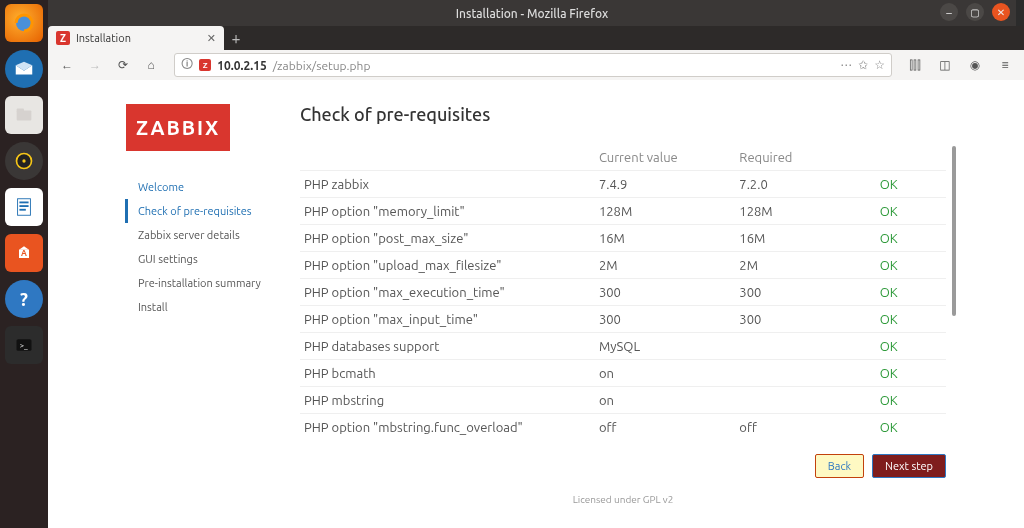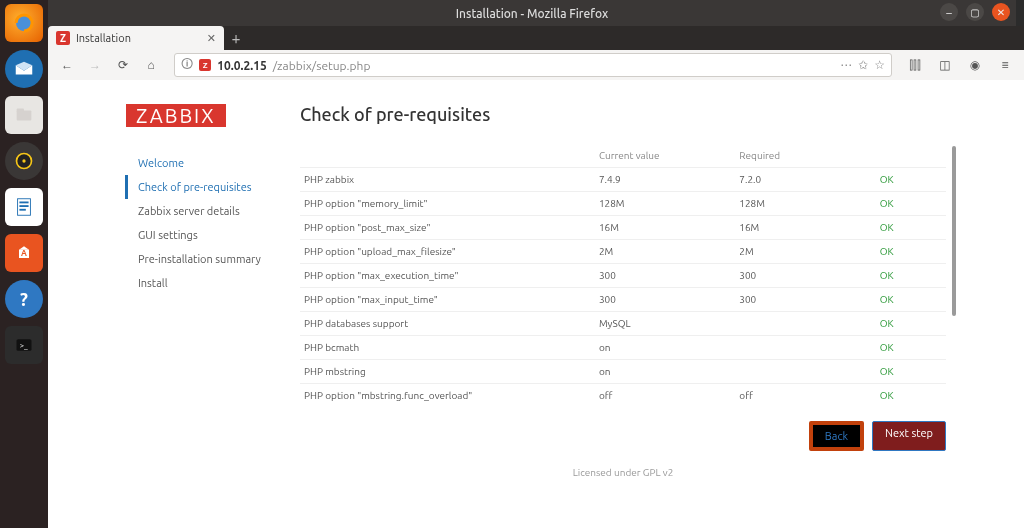--- a/index.html
+++ b/index.html
@@ -27,36 +27,36 @@
   .urlbar .shield{color:#888;}
   .urlbar .z{width:12px;height:12px;background:#d9362e;color:#fff;font-size:8px;font-weight:bold;display:flex;align-items:center;justify-content:center;border-radius:2px;}
   .urlbar .host{font-weight:600;color:#333;}
   .urlbar .path{color:#888;}
   .rt-tools{display:flex;gap:8px;align-items:center;color:#555;}
   
   .content{position:absolute;left:48px;right:0;top:80px;bottom:0;background:#fff;overflow:hidden;}
   .page{max-width:820px;margin:24px auto 0;padding:0 12px;}
   .page-grid{display:flex;gap:24px;}
   .side{width:150px;flex:none;}
-  .logo{background:#d9362e;color:#fff;font-weight:400;font-size:20px;letter-spacing:2px;padding:0 10px;display:inline-block;margin-bottom:24px;}
+  .logo{background:#d9362e;color:#fff;font-weight:700;font-size:20px;letter-spacing:2px;padding:12px 10px;display:inline-block;margin-bottom:24px;}
   .steps{list-style:none;margin:0;padding:0;border-left:2px solid transparent;}
   .steps li{padding:6px 0 6px 10px;color:#555;font-size:11px;cursor:default;}
   .steps li.done{color:#1f6fb2;}
   .steps li.active{color:#1f6fb2;border-left:3px solid #1f6fb2;margin-left:-3px;}
   .main{flex:1;}
   h1.title{font-size:18px;font-weight:500;color:#333;margin:0 0 20px;}
   .table-wrap{position:relative;}
   .scroll-ind{position:absolute;right:-10px;top:2px;width:4px;height:170px;background:#9a9a9a;border-radius:2px;}
-  table.req{width:100%;border-collapse:collapse;font-size:10px;color:#555;}
+  table.req{width:100%;border-collapse:collapse;font-size:13px;color:#555;}
   table.req th{font-weight:400;color:#888;text-align:left;padding:6px 4px;}
   table.req td{padding:6px 4px;border-top:1px solid #efefef;}
   .ok{color:#2e9a3a;}
   .actions{display:flex;justify-content:flex-end;gap:8px;margin-top:14px;}
   .btn{font-size:11px;padding:5px 12px;border-radius:2px;cursor:pointer;}
-  .btn.back{background:#000000;border:4px solid #c2410c;color:#2f78c2;}
+  .btn.back{background:#fef9c3;border:1px solid #c2410c;color:#2f78c2;}
   .btn.next{background:#7f1d1d;border:1px solid #2f78c2;color:#fff;}
   .license{text-align:center;color:#999;font-size:10px;margin-top:16px;}
 </style>
 </head>
 <body>
 <div class="screen">
 
 <div class="dock">
   <div class="dock-item" style="background:radial-gradient(circle at 40% 40%,#ffb02e,#e66000);">
     <svg width="24" height="24" viewBox="0 0 24 24">

